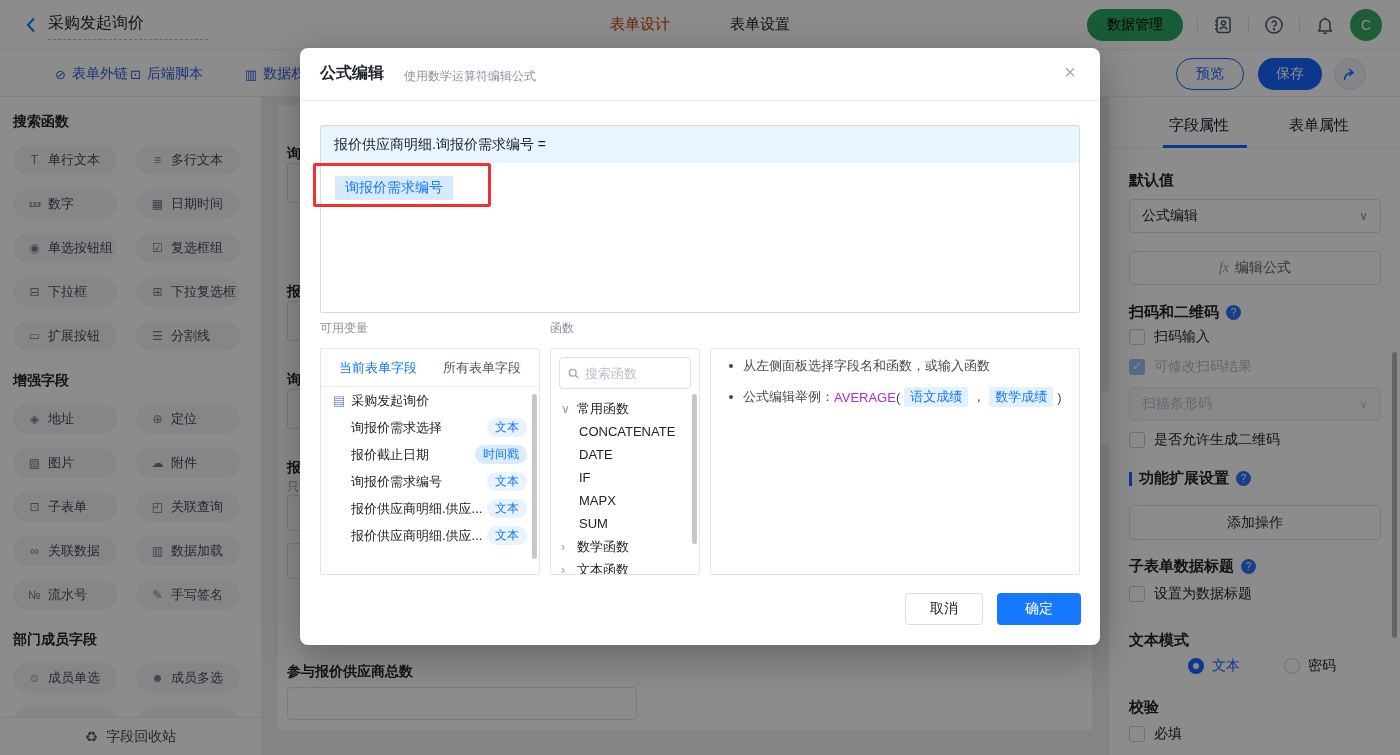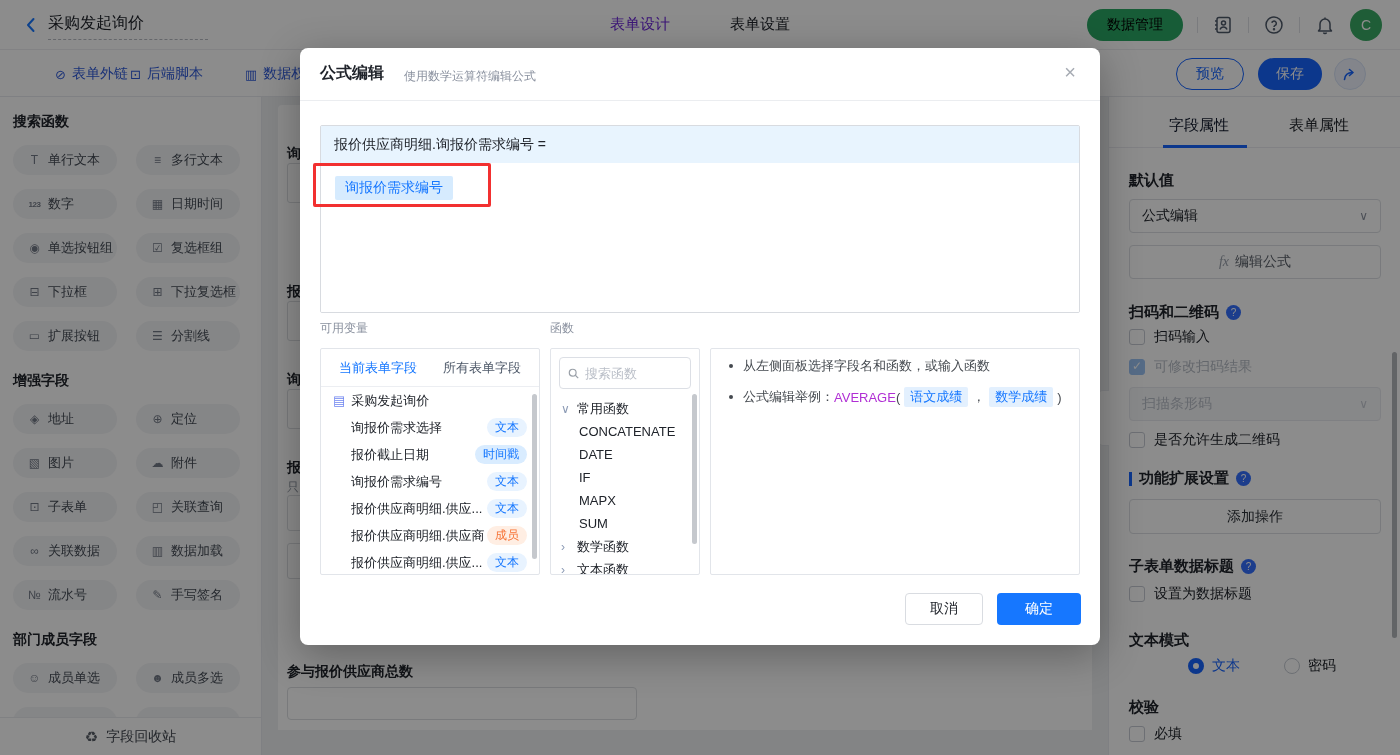--- a/index.html
+++ b/index.html
@@ -4,21 +4,21 @@
 <style>
   * { margin:0; padding:0; box-sizing:border-box; }
   html,body { width:1400px; height:755px; overflow:hidden;
     font-family:"Liberation Sans","DejaVu Sans",sans-serif; background:#eef0f3; position:relative; }
 
   
   .app-header { position:absolute; left:0; top:0; width:1400px; height:50px; background:#fff; border-bottom:1px solid #ededf0; z-index:1; }
   .back-btn { position:absolute; left:22px; top:16px; width:18px; height:18px; color:#1677ff; }
   .app-title { position:absolute; left:48px; top:13px; font-size:16px; color:#20242b; padding-bottom:5px; border-bottom:1px dashed #b8bcc4; min-width:160px; }
   .nav-tab { position:absolute; top:15px; font-size:15px; color:#20242b; cursor:pointer; }
-  .nav-tab.active { color:#6d28d9; }
+  .nav-tab.active { color:#c2410c; }
   .hdr-right { position:absolute; right:0; top:0; height:50px; display:flex; align-items:center; }
   .green-pill { height:32px; padding:0 20px; border-radius:16px; background:#2ba864; color:#000000; font-size:14px; display:flex; align-items:center; }
   .hdr-divider { width:1px; height:16px; background:#dfe1e6; margin:0 14px; }
   .hdr-icon { width:22px; height:22px; color:#4e5969; display:flex; align-items:center; justify-content:center; }
   .avatar { width:32px; height:32px; border-radius:50%; background:#3aa964; color:#fff; font-size:14px; display:flex; align-items:center; justify-content:center; margin:0 18px 0 14px; }
 
   
   .toolbar { position:absolute; left:0; top:50px; width:1400px; height:47px; background:#fff; border-bottom:1px solid #e8eaee; z-index:1; }
   .tb-link { position:absolute; top:15px; display:flex; align-items:center; gap:6px; color:#2f5ad9; font-size:14px; cursor:pointer; }
   .tb-link .tb-ico { font-size:13px; }
@@ -49,21 +49,21 @@
   .props { position:absolute; left:1108px; top:97px; width:292px; bottom:0; background:#fff; border-left:1px solid #e8eaee; z-index:1; }
   .props .tabrow { position:absolute; left:0; top:0; width:100%; height:51px; border-bottom:1px solid #ececf0; }
   .ptab { position:absolute; top:19px; font-size:15px; color:#20242b; cursor:pointer; }
   .ptab.active { color:#0f172a; }
   .ptab-underline { position:absolute; left:54px; top:48px; width:84px; height:3px; background:#1664ff; }
   .p-label { position:absolute; font-size:15px; font-weight:bold; color:#20242b; display:flex; align-items:center; }
   .p-select { position:absolute; left:20px; width:252px; height:34px; border:1px solid #dcdfe4; border-radius:4px; background:#fff; display:flex; align-items:center; padding:0 12px; font-size:14px; color:#20242b; justify-content:space-between; }
   .p-select .chev { color:#8b929e; font-size:12px; }
   .p-select.disabled { background:#f6f7f9; border-color:#e8eaee; color:#b9bfc8; }
   .p-select.disabled .chev { color:#c6cbd3; }
-  .p-btn { position:absolute; left:20px; width:252px; height:34px; border:1px solid #dcdfe4; border-radius:4px; background:#fff; display:flex; align-items:center; justify-content:center; gap:6px; font-size:14px; color:#5c626b; cursor:pointer; }
+  .p-btn { position:absolute; left:20px; width:252px; height:34px; border:1px solid #dcdfe4; border-radius:4px; background:#fff; display:flex; align-items:center; justify-content:center; gap:6px; font-size:14px; color:#5c626b; cursor:pointer;margin-top:6px; }
   .fx { font-family:"Liberation Serif","DejaVu Serif",serif; font-style:italic; color:#9aa1ab; font-size:14px; }
   .cbrow { position:absolute; left:20px; display:flex; align-items:center; gap:9px; font-size:14px; color:#20242b; }
   .cb { width:16px; height:16px; border:1px solid #c6cbd3; border-radius:3px; background:#fff; flex:none; }
   .cb.on { background:#9cc3f5; border-color:#9cc3f5; position:relative; }
   .cb.on::after { content:"✓"; position:absolute; left:2px; top:-1px; color:#fff; font-size:12px; }
   .cbrow.dis { color:#b6bcc5; }
   .qmark { display:inline-flex; width:15px; height:15px; border-radius:50%; background:#3370ff; color:#fff; font-size:10px; align-items:center; justify-content:center; margin-left:7px; font-weight:normal; }
   .bluebar { display:inline-block; width:3px; height:14px; background:#1664ff; margin-right:7px; }
   .radiorow { position:absolute; display:flex; align-items:center; gap:8px; font-size:14px; }
   .radio { width:16px; height:16px; border-radius:50%; border:1px solid #c6cbd3; background:#fff; flex:none; }
@@ -414,24 +414,20 @@
     </div>
     <div class="tree-row" style="padding-left:30px">
       <span class="nm">询报价需求编号</span>
       <span class="tag tag-text">文本</span>
     </div>
     <div class="tree-row" style="padding-left:30px">
       <span class="nm">报价供应商明细.供应...</span>
       <span class="tag tag-text">文本</span>
     </div>
     <div class="tree-row" style="padding-left:30px">
-      <span class="nm">报价供应商明细.供应商</span>
-      <span class="tag tag-member">成员</span>
-    </div>
-    <div class="tree-row" style="padding-left:30px">
       <span class="nm">报价供应商明细.供应...</span>
       <span class="tag tag-text">文本</span>
     </div>
     <div class="v-scroll"></div>
   </div>
 
   <div class="panel" style="left:250px;width:150px">
     <div class="search-box">
       <svg width="13" height="13" viewBox="0 0 13 13" fill="none" stroke="#9aa0a8" stroke-width="1.4">
           <circle cx="5.5" cy="5.5" r="4"></circle>

